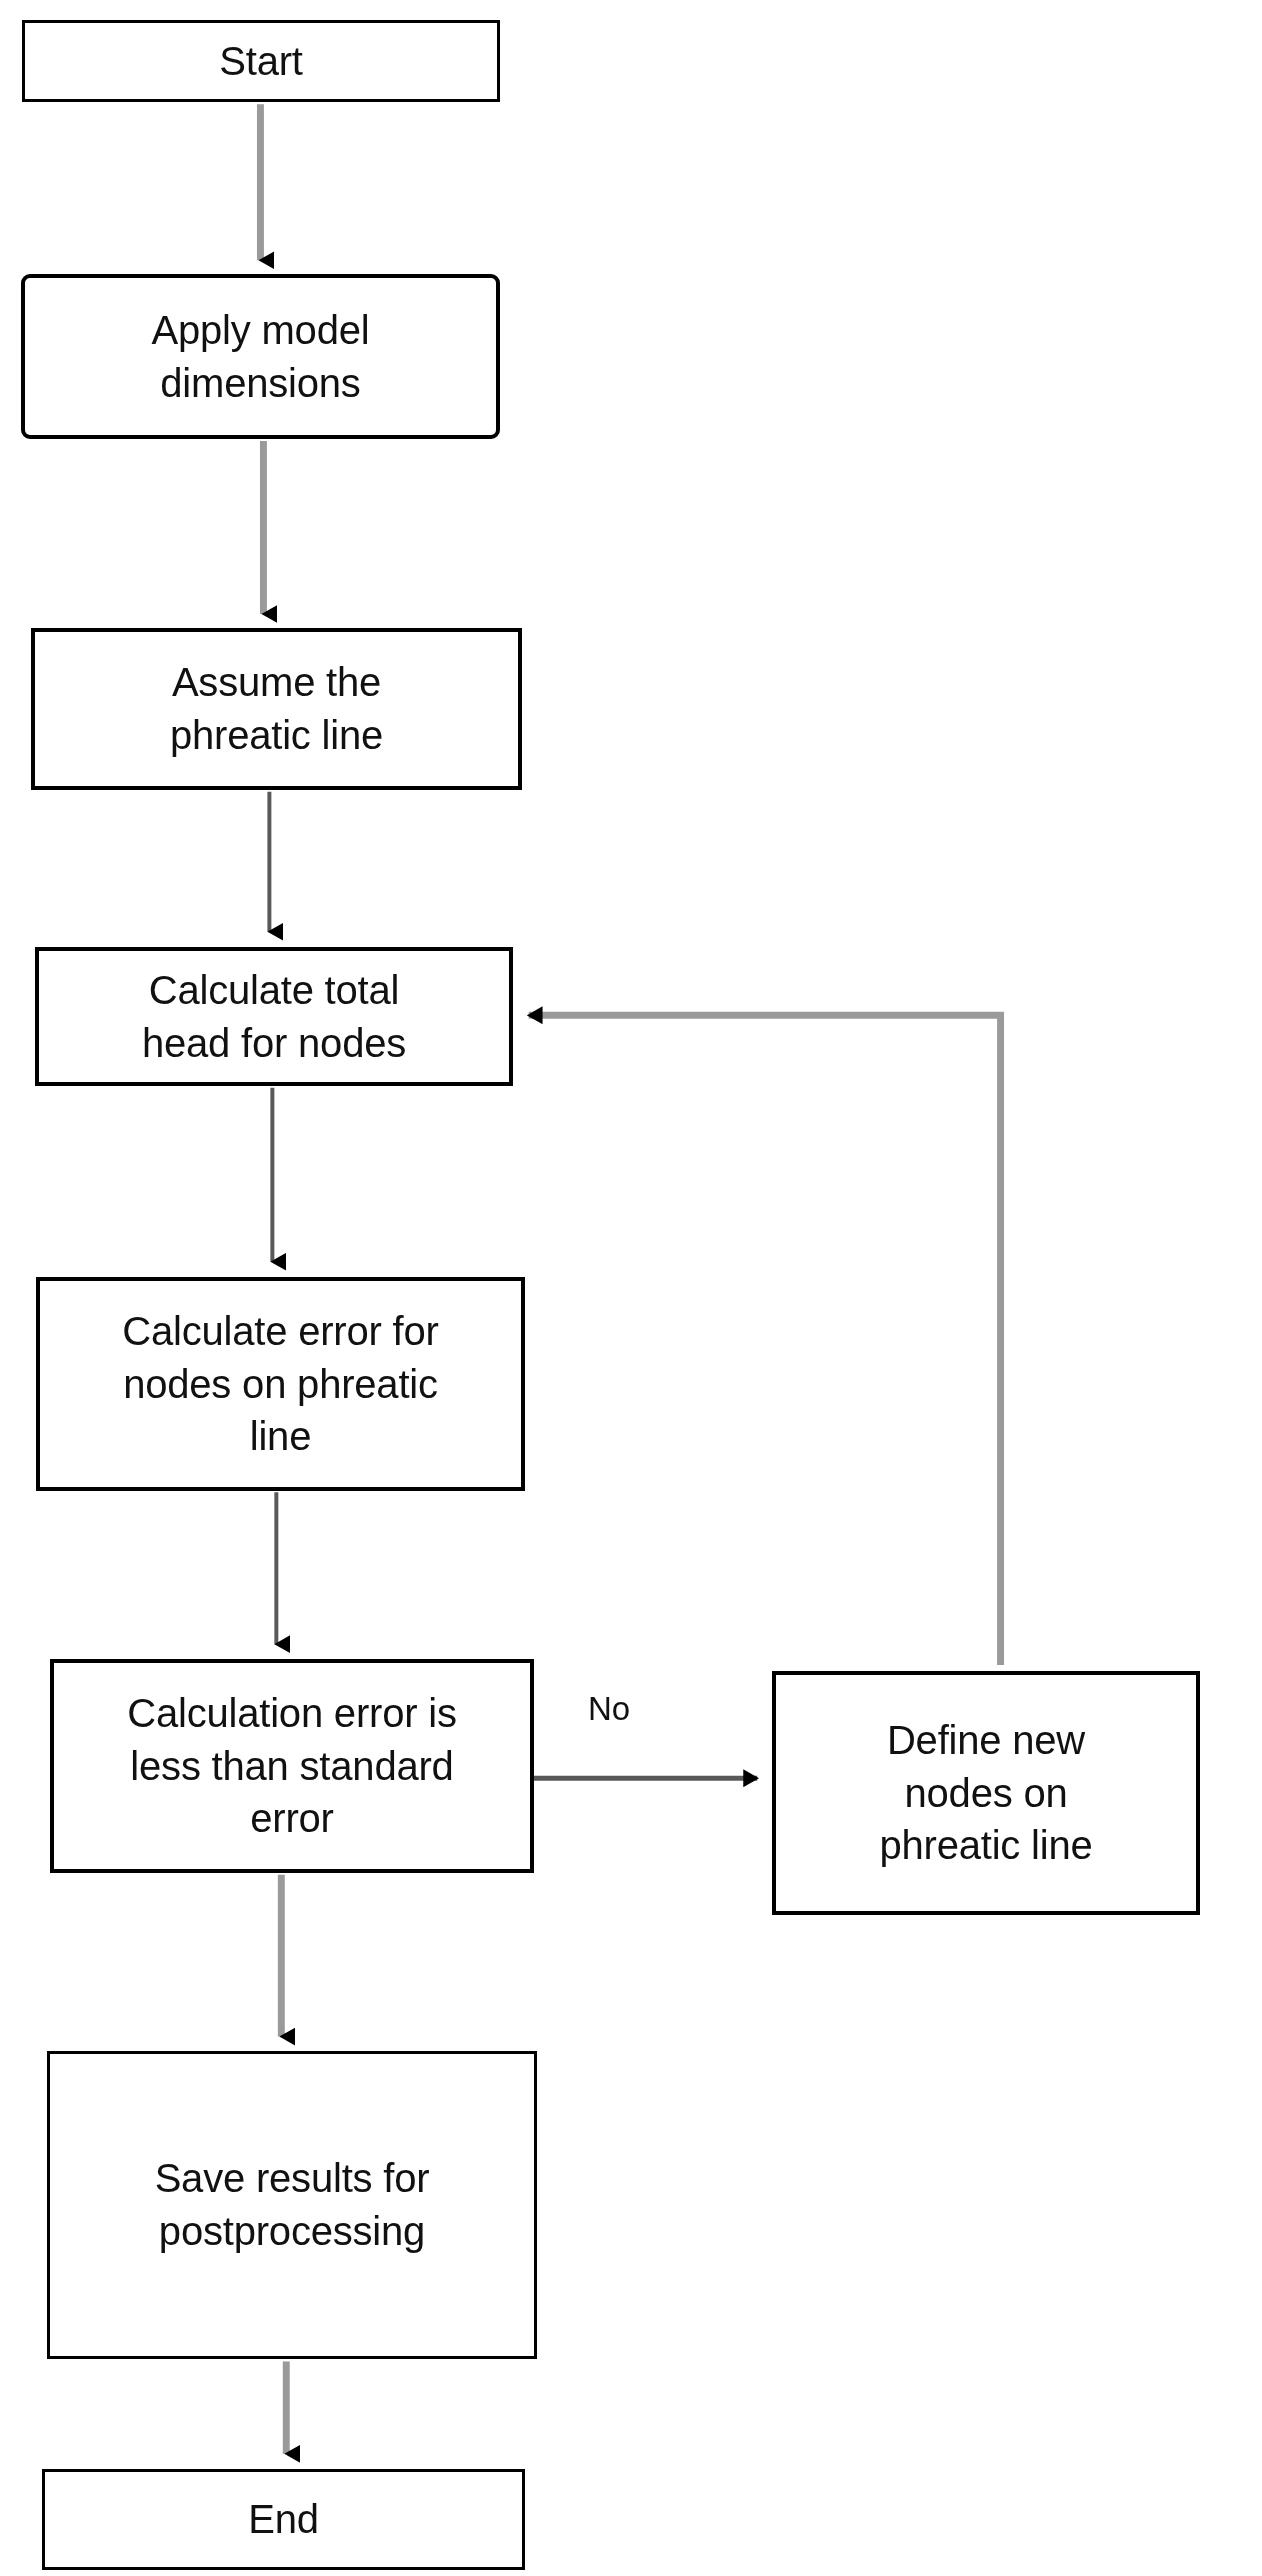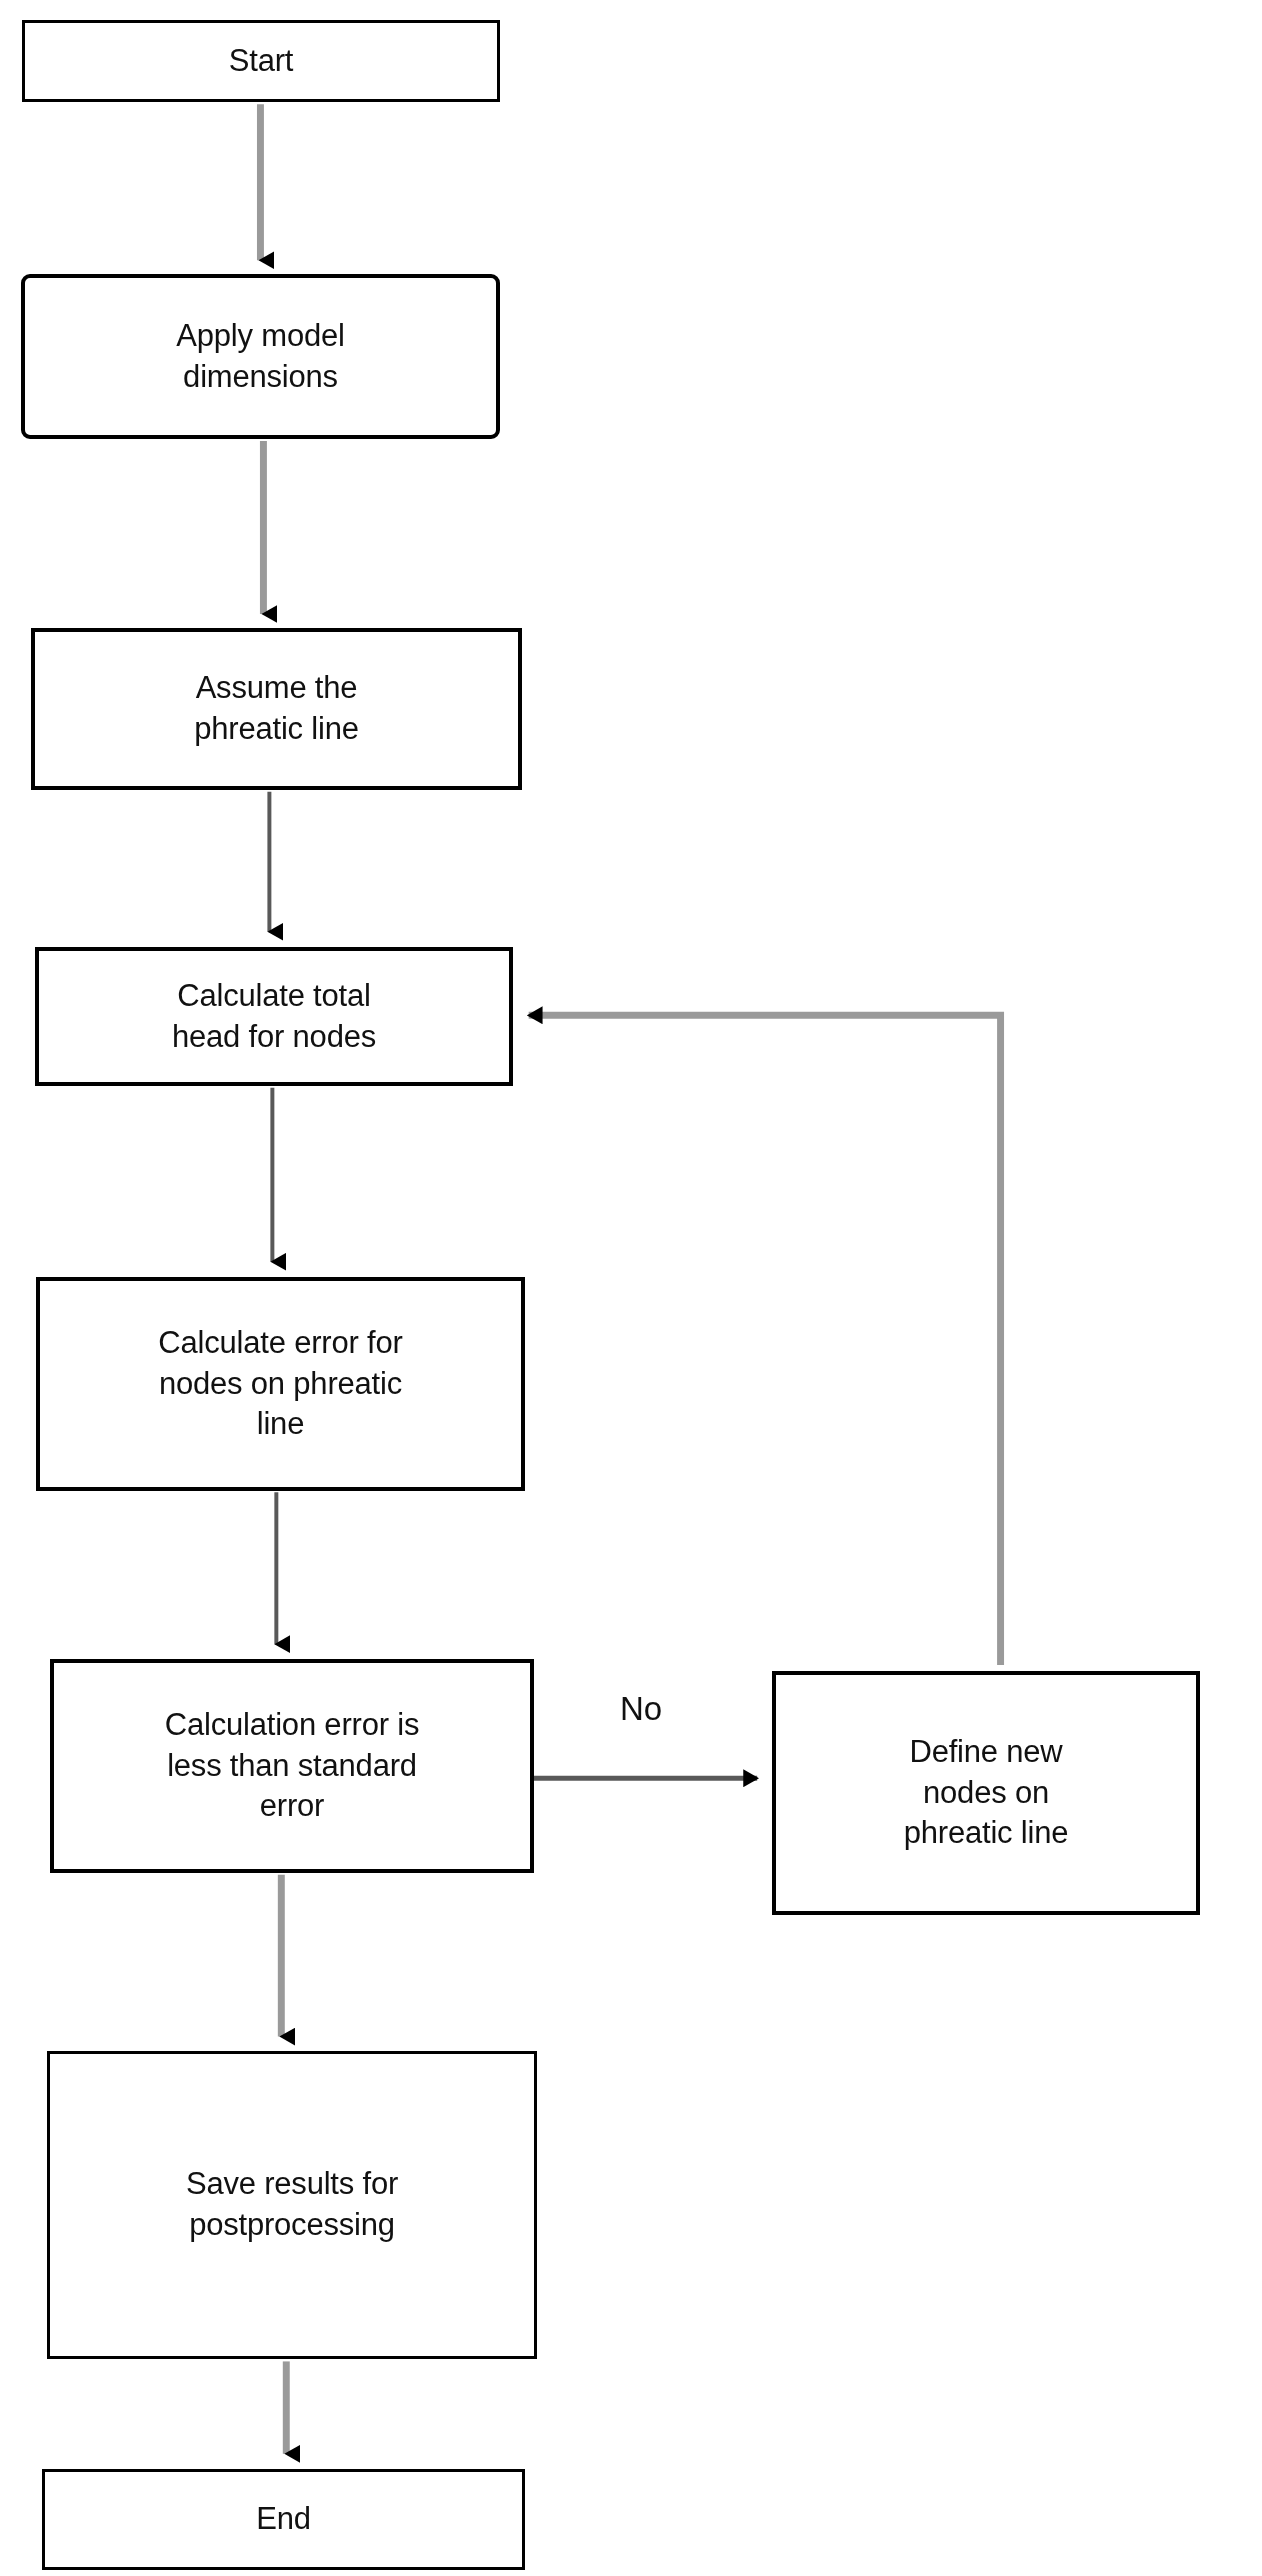--- a/index.html
+++ b/index.html
@@ -21,21 +21,21 @@
     position: absolute;
     box-sizing: border-box;
     border: 4px solid #000000;
     background: #ffffff;
     display: flex;
     align-items: center;
     justify-content: center;
     text-align: center;
     color: #111111;
     font-family: "Liberation Sans", sans-serif;
-    font-size: 31px;
+    font-size: 40px;
     line-height: 1.32;
     letter-spacing: -0.2px;
     padding: 4px 10px;
     white-space: pre-line;
   }
   .node.thin {
     border-width: 3px;
   }
   .edge-label {
     position: absolute;
@@ -130,16 +130,16 @@
 
   <div class="node" style="left:772px; top:1671px; width:428px; height:244px;">Define new
 nodes on
 phreatic line</div>
 
   <div class="node thin" style="left:47px; top:2051px; width:490px; height:308px;">Save results for
 postprocessing</div>
 
   <div class="node thin" style="left:42px; top:2469px; width:483px; height:101px;">End</div>
 
-  <div class="edge-label" style="left:620px; top:1689px;">No</div>
+  <div class="edge-label" style="left:588px; top:1689px;">No</div>
 
 </div>
 
 
 </body></html>

